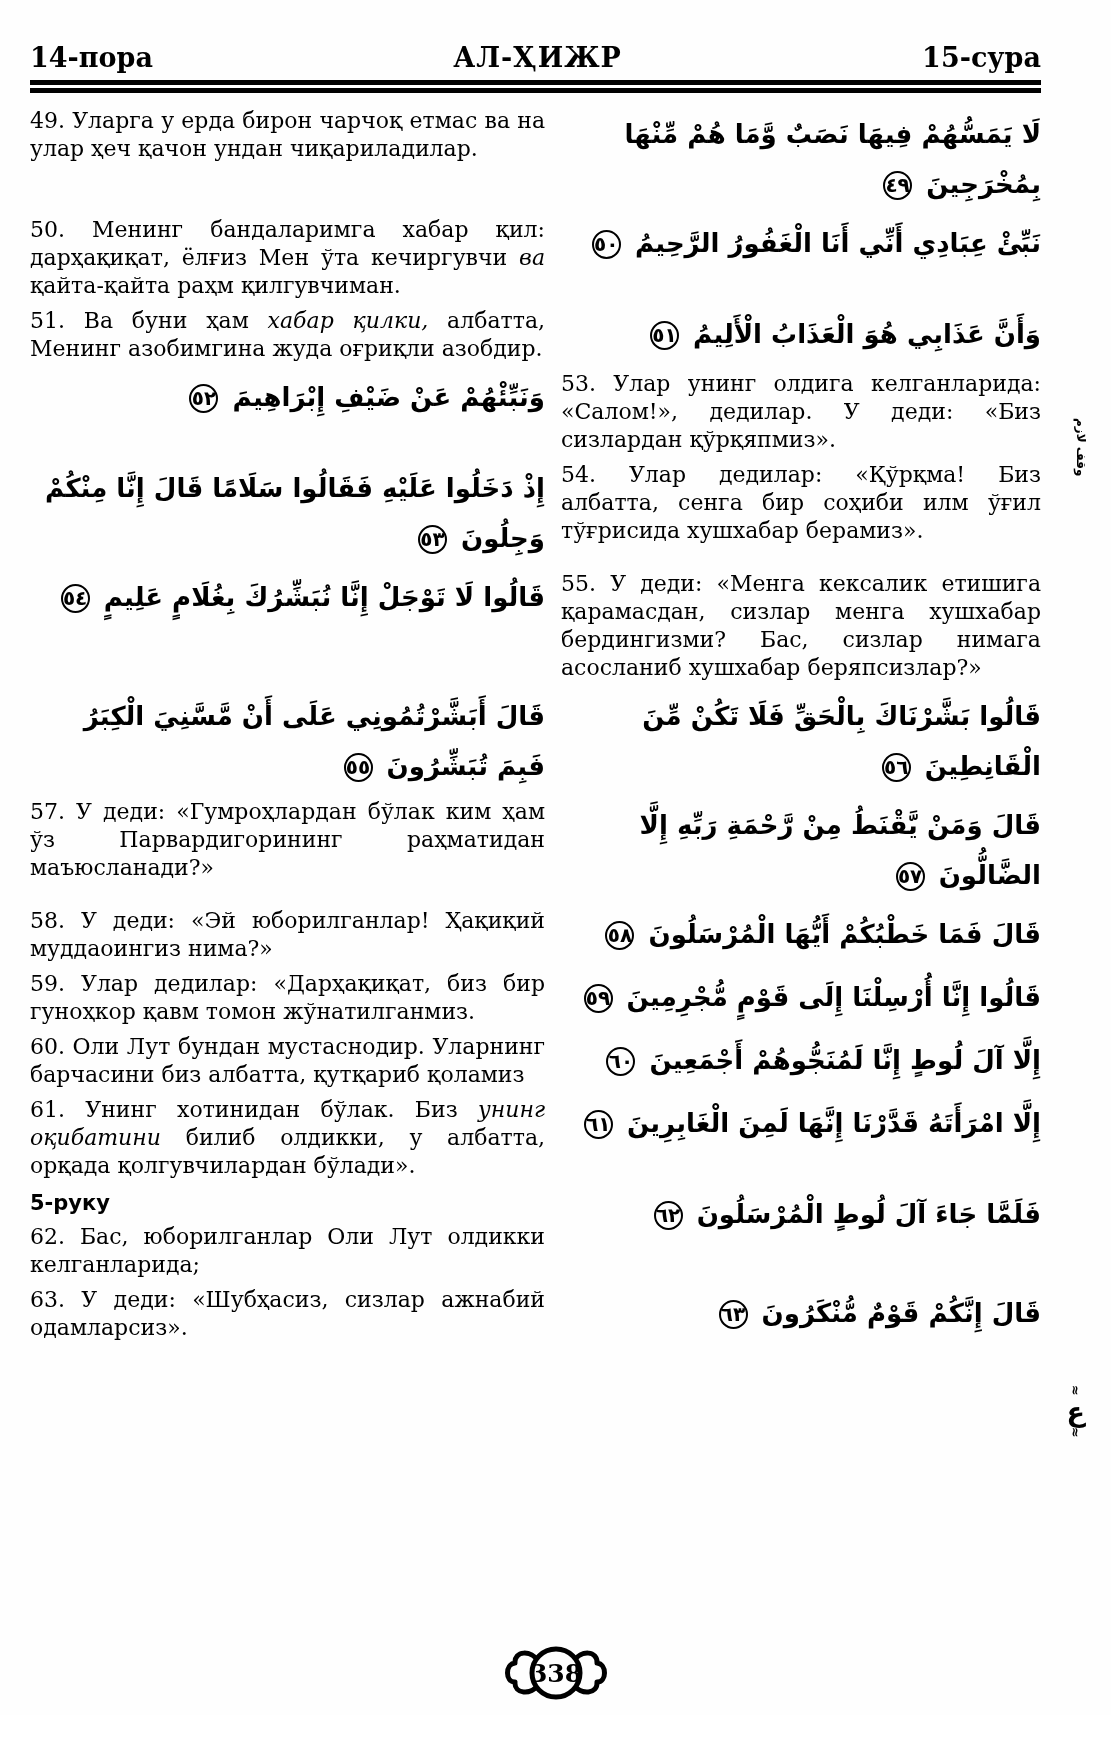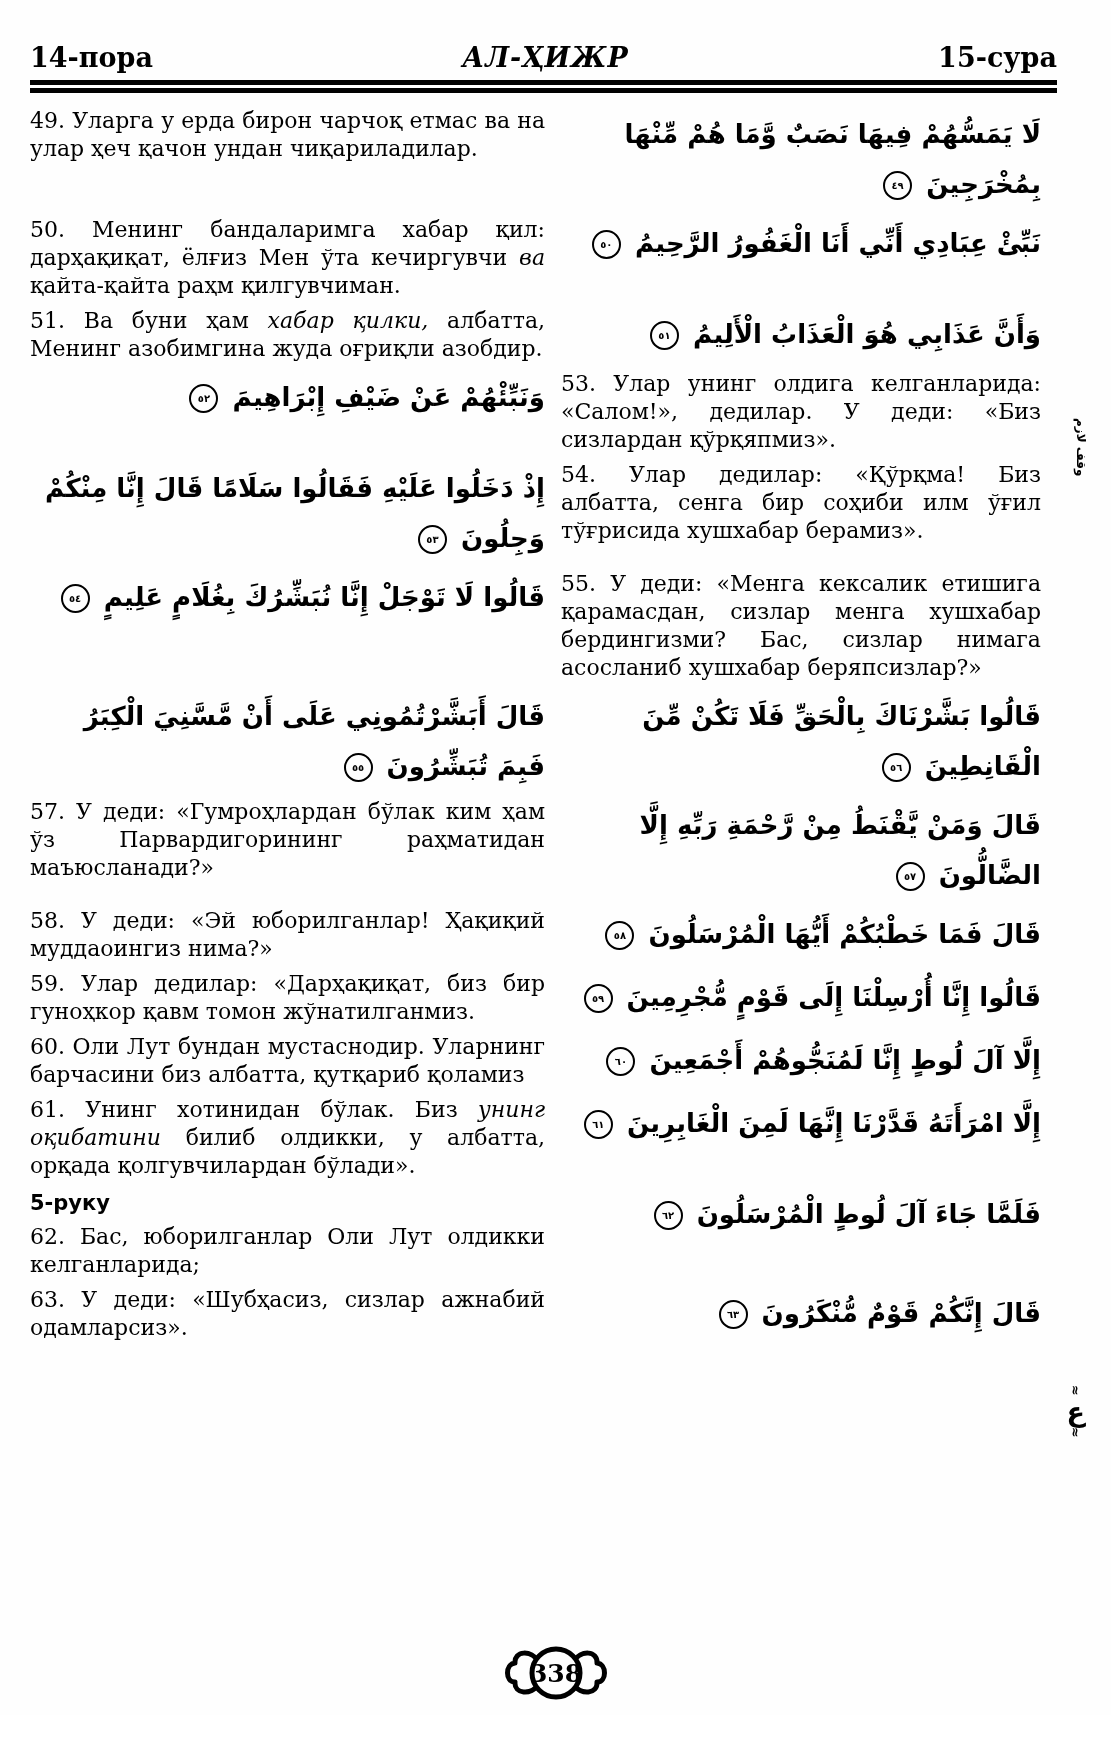--- a/index.html
+++ b/index.html
@@ -2,29 +2,29 @@
 <html><head>
 <meta charset="utf-8">
 <style>
   html,body{margin:0;padding:0;background:#ffffff;}
   .page{
     position:relative;
     width:1111px;height:1715px;
     background:#fefefe;color:#000;
     overflow:hidden;
     box-sizing:border-box;
-    padding:0 54px 0 30px;
+    padding:0 70px 0 30px;
     font-family:"DejaVu Serif","Liberation Serif",serif;
   }
   .page-header{
     display:flex;justify-content:space-between;align-items:baseline;
     padding-top:44px;
     font-weight:700;font-size:27px;line-height:1;
   }
-  .page-header .hdr-center{letter-spacing:1px;font-style:italic;}
+  .page-header .hdr-center{letter-spacing:1px;}
   .double-rule{
     margin-top:9px;height:13px;box-sizing:border-box;
     border-top:5px solid #000;border-bottom:5px solid #000;
   }
   .content{
     display:grid;
     grid-template-columns:515px 480px;
     column-gap:16px;row-gap:7px;
     margin-top:14px;
     align-items:start;
@@ -44,21 +44,21 @@
   .ar-cell{
     direction:rtl;text-align:right;min-width:0;
     font-family:"DejaVu Sans","Liberation Sans",sans-serif;
     font-weight:700;font-size:26px;line-height:50px;
     padding-top:2px;
   }
   .ayah-circle{
     display:inline-block;direction:ltr;
     width:29px;height:29px;box-sizing:border-box;
     border:2px solid #000;border-radius:50%;
-    font-size:10px;line-height:25px;text-align:center;
+    font-size:20px;line-height:25px;text-align:center;
     vertical-align:middle;margin:0 5px;
   }
   .waqf-note{
     position:absolute;top:418px;right:24px;
     writing-mode:vertical-rl;
     font-family:"DejaVu Sans",sans-serif;
     font-weight:700;font-size:12px;line-height:1.1;
   }
   .ruku-marker{
     position:absolute;top:1384px;right:26px;

